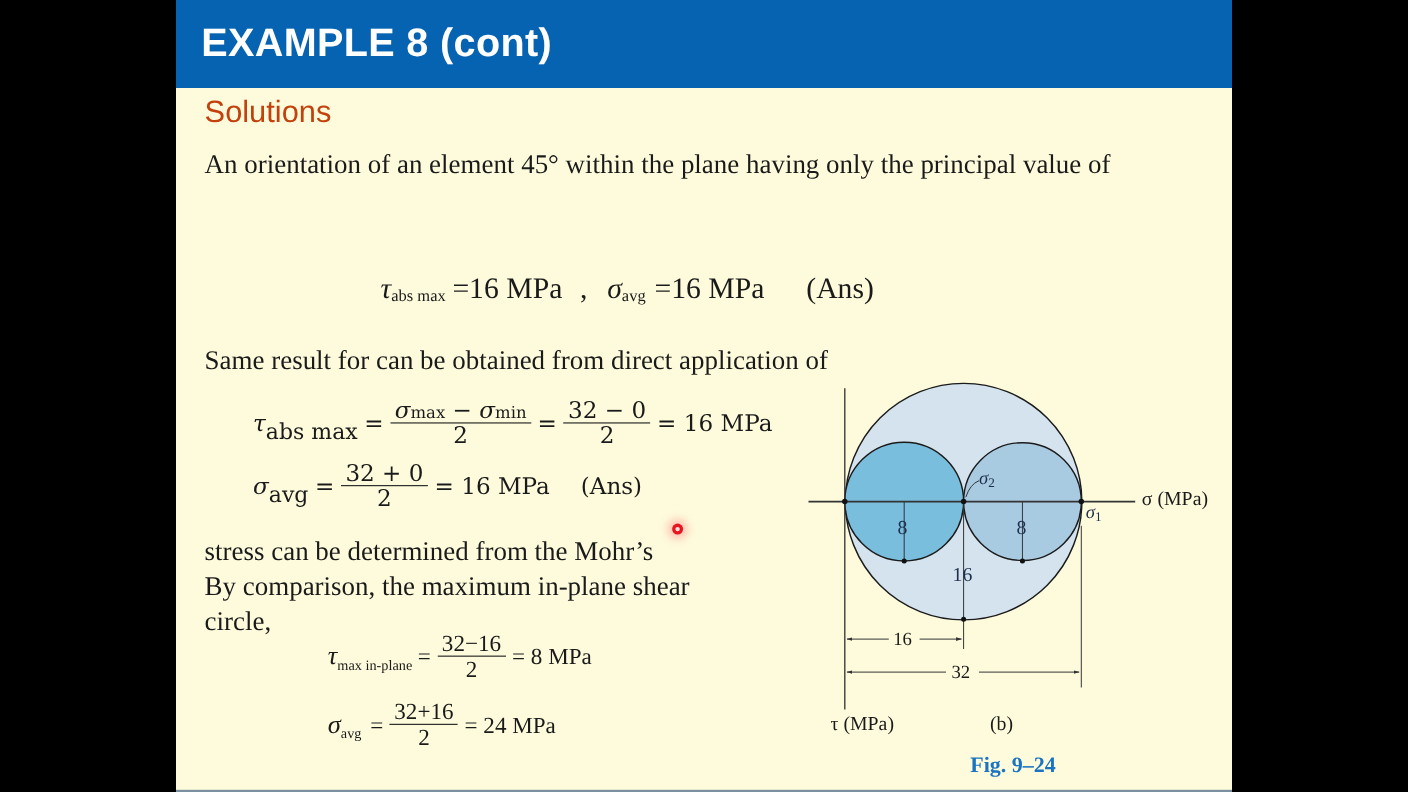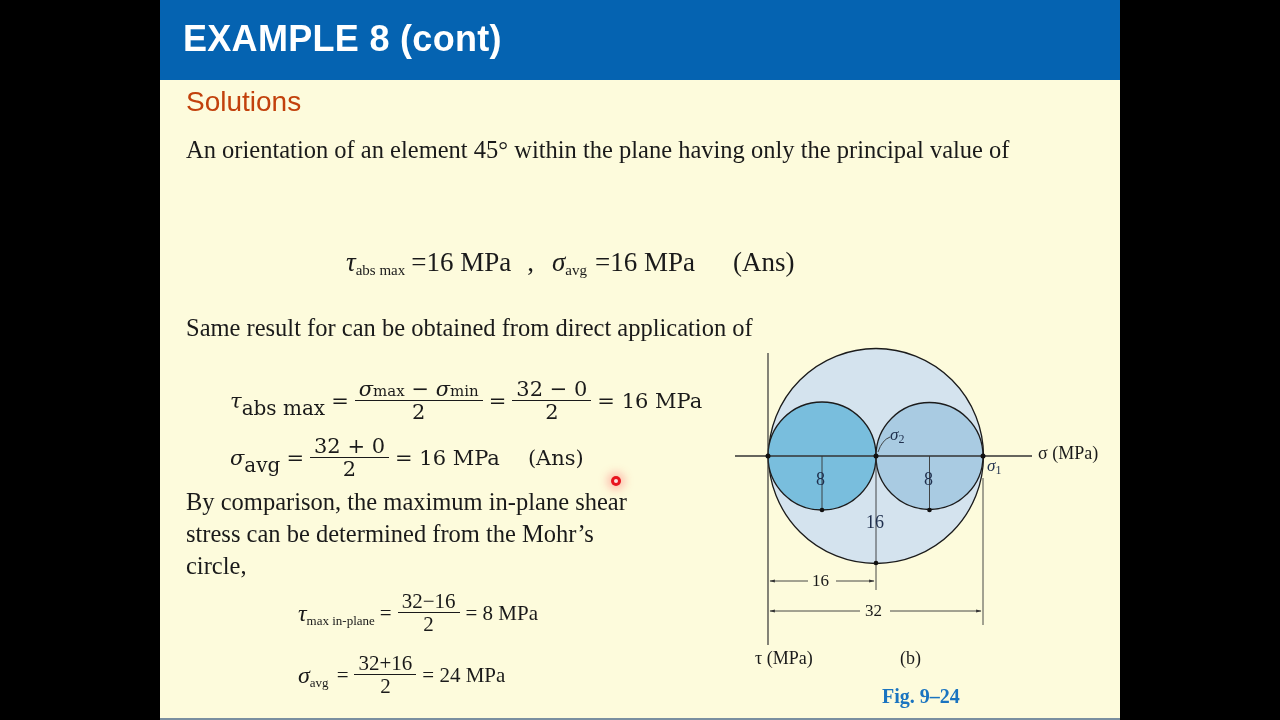--- a/index.html
+++ b/index.html
@@ -6,21 +6,21 @@
   body { width: 1280px; height: 720px; background: #000; position: relative; overflow: hidden; }
   .slide { position: absolute; left: 160px; top: 0; width: 960px; height: 718px; background: #fdfbdc; border-bottom: 2px solid #7a8fa0; }
   .header { position: absolute; left: 0; top: 0; width: 960px; height: 80px; background: #0563b1; }
   .title { position: absolute; left: 23px; top: 18px; color: #fff; font-family: "Liberation Sans", sans-serif; font-weight: bold; font-size: 36px; letter-spacing: 0.3px; }
   .subtitle { position: absolute; left: 26px; top: 86px; color: #c2410c; font-family: "Liberation Sans", sans-serif; font-size: 28px; }
   .serif { font-family: "Liberation Serif", serif; color: #1a1a1a; }
   .para { position: absolute; left: 26px; font-size: 24.5px; line-height: 32px; }
   .math { position: absolute; font-family: "Liberation Serif", serif; color: #1a1a1a; white-space: nowrap; display: flex; align-items: center; }
   .sym { font-style: italic; }
   .sub { font-size: 15px; position: relative; top: 8px; font-style: normal; }
-  .frac { display: inline-flex; flex-direction: column; align-items: center; margin: 16px 6px; }
+  .frac { display: inline-flex; flex-direction: column; align-items: center; margin: 0 6px; }
   .frac .num { border-bottom: 1.5px solid #1a1a1a; padding: 0 4px; line-height: 1.05; }
   .frac .den { line-height: 1.1; }
   .cambria { font-family: "DejaVu Serif", serif; }
   .laser { position: absolute; left: 611px; top: 476px; width: 10px; height: 10px; border-radius: 50%; background: #e8141e; box-shadow: 0 0 8px 4px rgba(255,120,120,0.45); }
   .laser::after { content: ""; position: absolute; left: 3px; top: 3px; width: 4px; height: 4px; border-radius: 50%; background: #fbe0e0; }
   svg.diagram { position: absolute; left: 0; top: 0; }
   .fig-caption { position: absolute; left: 722px; top: 685px; color: #1a74c0; font-family: Liberation Serif, serif; font-weight: bold; font-size: 20px; }
 </style>
 </head>
 <body>
@@ -72,22 +72,22 @@
     <span style="margin-left:6px;">=</span>
     <span class="frac">
       <span class="num">32 + 0</span>
       <span class="den">2</span>
     </span>
     <span>= 16 MPa</span>
     <span style="margin-left:28px;">(Ans)</span>
   </div>
 
   <div class="para serif" style="top:486px;">
+    <div>stress can be determined from the Mohr’s</div>
     <div>By comparison, the maximum in-plane shear</div>
-    <div>stress can be determined from the Mohr’s</div>
     <div>circle,</div>
   </div>
 
   <div class="math" style="left:138px; top:574px; font-size:21px;">
     <span class="sym" style="font-size:24px;">τ</span>
     <span class="sub" style="font-size:13px;">max in-plane</span>
     <span style="margin-left:5px;">=</span>
     <span class="frac">
       <span class="num">32−16</span>
       <span class="den">2</span>

